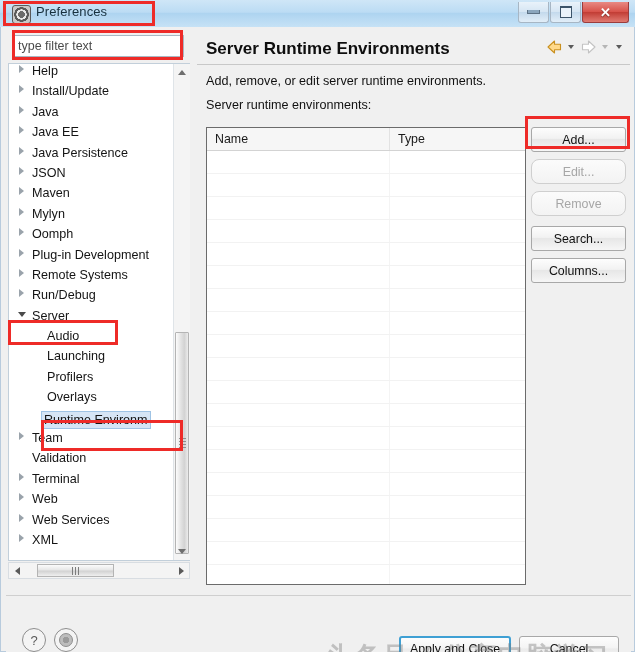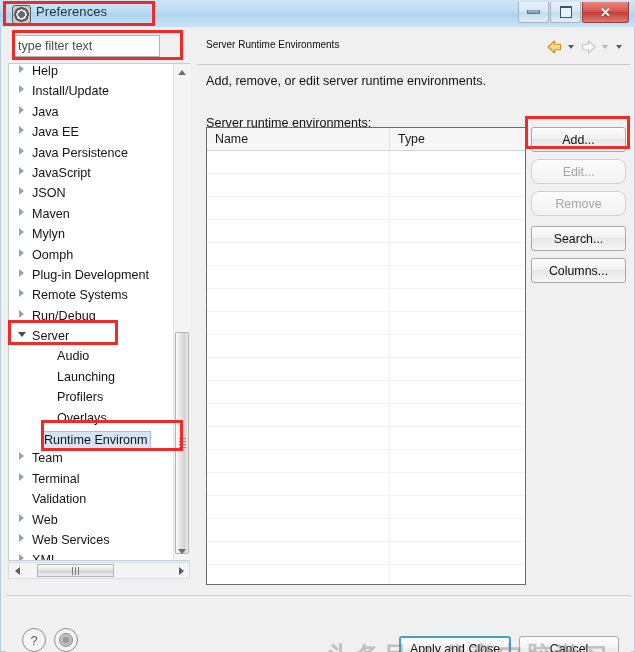--- a/index.html
+++ b/index.html
@@ -51,21 +51,21 @@
   
   .dlgbody{
     position:absolute;left:0;top:27px;width:635px;height:625px;
     background:#f0f0f0;
     border:1px solid #b8cbdd;border-top:none;box-sizing:border-box;
   }
 
   
   .leftpane{position:absolute;left:5px;top:5px;width:186px;height:558px;}
   .filterbox{
-    position:absolute;left:6px;top:3px;width:148px;height:22px;
+    position:absolute;left:6px;top:3px;width:172px;height:22px;
     border:1px solid #a9b7c3;background:#ffffff;box-sizing:border-box;
   }
   .filterbox input{
     width:100%;height:100%;border:none;outline:none;box-sizing:border-box;
     padding:0 5px;font-family:"Liberation Sans",sans-serif;font-size:12.5px;color:#3b3b3b;
     background:transparent;
   }
   .filterbox input::placeholder{color:#4b4b4b;}
   .tree{
     position:absolute;left:2px;top:31px;width:182px;height:498px;
@@ -77,21 +77,21 @@
   .twist.collapsed::before{
     content:"";position:absolute;left:2px;top:1px;
     width:0;height:0;border-left:5px solid #9aa3ab;border-top:4.5px solid transparent;border-bottom:4.5px solid transparent;
   }
   .twist.expanded::before{
     content:"";position:absolute;left:1px;top:3px;
     width:0;height:0;border-top:5px solid #4a4a4a;border-left:4.5px solid transparent;border-right:4.5px solid transparent;
   }
   .twist.none::before{content:"";}
   .tlabel{font-size:12.6px;color:#141414;}
-  .trow.child{padding-left:48px;}
+  .trow.child{padding-left:38px;}
   .trow.child .tlabel{font-size:12.6px;}
   .trow.selected .tlabel{
     background:#d6e5f5;border:1px solid #9fc3e4;padding:0 2px;margin-left:-2px;
     display:inline-block;line-height:16px;
   }
   .trow.sel-trunc{padding-left:34px;}
   
   .vscroll{
     position:absolute;right:0;top:0;width:17px;height:100%;
     background:#f4f4f4;border-left:1px solid #dfe4e8;box-sizing:border-box;
@@ -130,29 +130,29 @@
 
   
   .splitter{position:absolute;left:191px;top:5px;width:5px;height:558px;background:#f0f0f0;}
 
   
   .rightpane{position:absolute;left:196px;top:5px;width:433px;height:558px;background:#f0f0f0;}
   .pg-header{
     position:absolute;left:0;top:0;width:433px;height:32px;
     border-bottom:1px solid #c8c8c8;background:#f0f0f0;
   }
-  .pg-title{position:absolute;left:9px;top:7px;font-size:10px;font-weight:normal;color:#0e0e0e;}
+  .pg-title{position:absolute;left:9px;top:7px;font-size:17px;font-weight:bold;color:#0e0e0e;}
   .navicons{position:absolute;right:4px;top:6px;display:flex;align-items:center;gap:1px;}
   .nav-arrow{width:19px;height:18px;position:relative;}
   .nav-caret{width:13px;height:18px;position:relative;}
   .nav-caret i{position:absolute;left:3px;top:7px;width:0;height:0;
     border-top:4px solid #5b5b5b;border-left:3.5px solid transparent;border-right:3.5px solid transparent;}
   .nav-caret.dim i{border-top-color:#b6b6b6;}
   .pg-desc{position:absolute;left:9px;top:42px;font-size:12.6px;color:#111;}
-  .pg-listlabel{position:absolute;left:9px;top:84px;font-size:12.6px;color:#111;}
+  .pg-listlabel{position:absolute;left:9px;top:66px;font-size:12.6px;color:#111;}
 
   .table{
     position:absolute;left:9px;top:95px;width:320px;height:458px;
     background:#ffffff;border:1px solid #6b6b6b;box-sizing:border-box;overflow:hidden;
   }
   .thead{height:22px;display:flex;background:#f6f6f6;border-bottom:1px solid #d3d3d3;}
   .th{font-size:12.4px;color:#1a1a1a;display:flex;align-items:center;padding-left:8px;box-sizing:border-box;}
   .th.c0{width:183px;border-right:1px solid #e2e2e2;}
   .th.c1{flex:1;}
   .tbody{position:relative;height:434px;}
@@ -266,24 +266,20 @@
             <div class="trow">
               <span class="twist collapsed"></span>
               <span class="tlabel">Java EE</span>
             </div>
             <div class="trow">
               <span class="twist collapsed"></span>
               <span class="tlabel">Java Persistence</span>
             </div>
             <div class="trow">
               <span class="twist collapsed"></span>
-              <span class="tlabel">JavaScript</span>
-            </div>
-            <div class="trow">
-              <span class="twist collapsed"></span>
               <span class="tlabel">JSON</span>
             </div>
             <div class="trow">
               <span class="twist collapsed"></span>
               <span class="tlabel">Maven</span>
             </div>
             <div class="trow">
               <span class="twist collapsed"></span>
               <span class="tlabel">Mylyn</span>
             </div>
@@ -320,26 +316,26 @@
               <span class="tlabel">Overlays</span>
             </div>
             <div class="trow child selected sel-trunc">
               <span class="tlabel">Runtime Environm</span>
             </div>
             <div class="trow">
               <span class="twist collapsed"></span>
               <span class="tlabel">Team</span>
             </div>
             <div class="trow">
-              <span class="twist collapsed"></span>
-              <span class="tlabel">Terminal</span>
-            </div>
-            <div class="trow">
               <span class="twist none"></span>
               <span class="tlabel">Validation</span>
+            </div>
+            <div class="trow">
+              <span class="twist collapsed"></span>
+              <span class="tlabel">Terminal</span>
             </div>
             <div class="trow">
               <span class="twist collapsed"></span>
               <span class="tlabel">Web</span>
             </div>
             <div class="trow">
               <span class="twist collapsed"></span>
               <span class="tlabel">Web Services</span>
             </div>
             <div class="trow">

